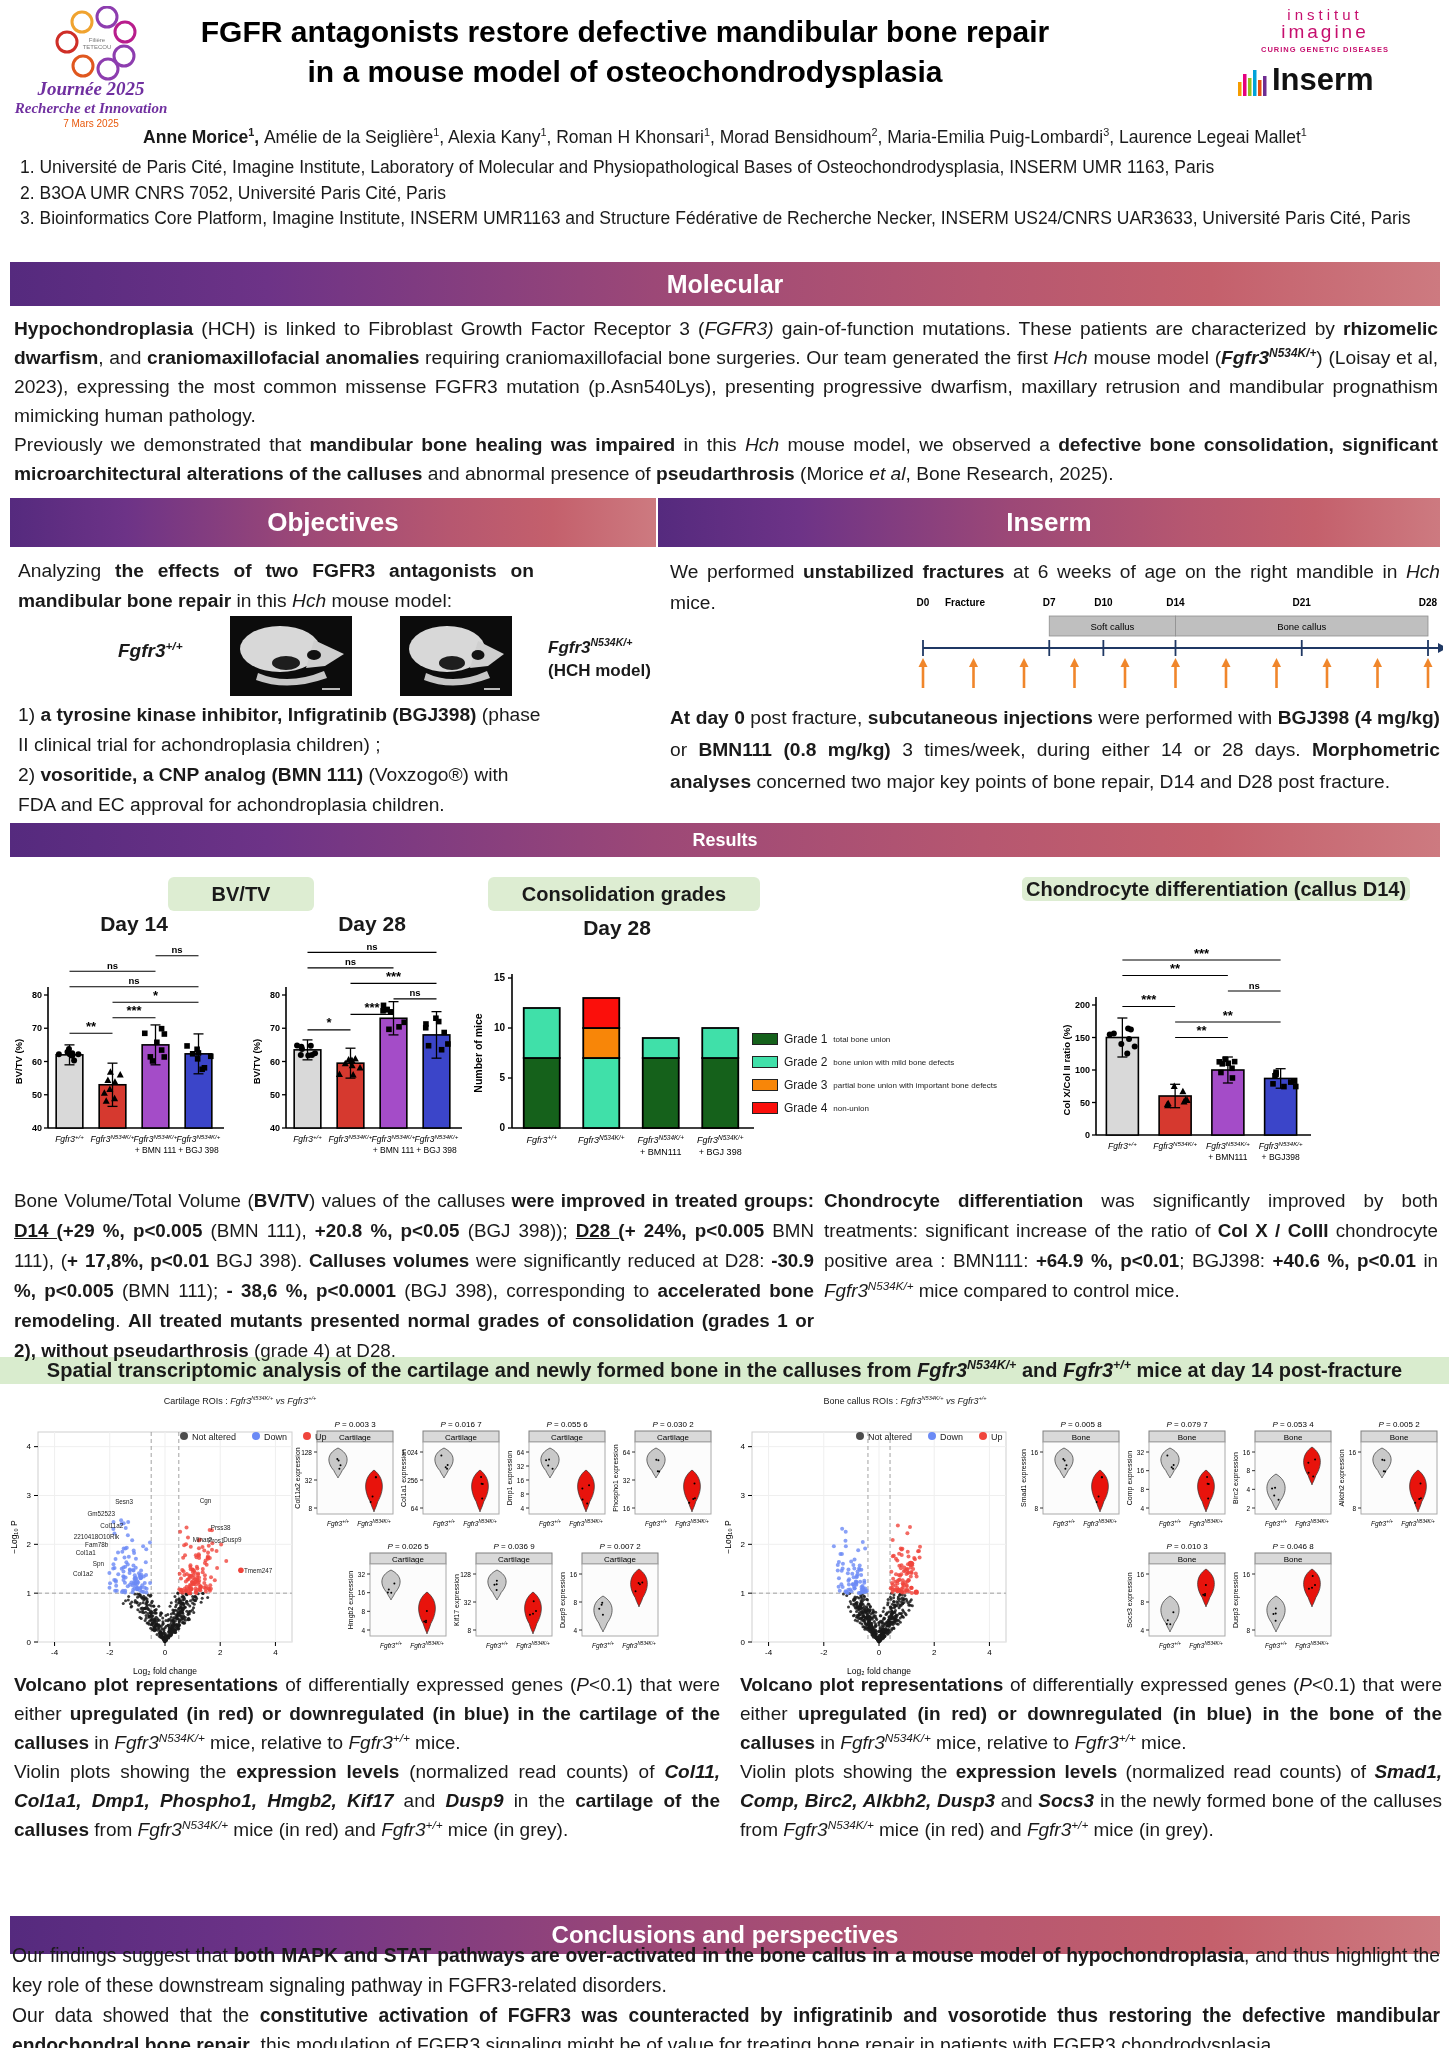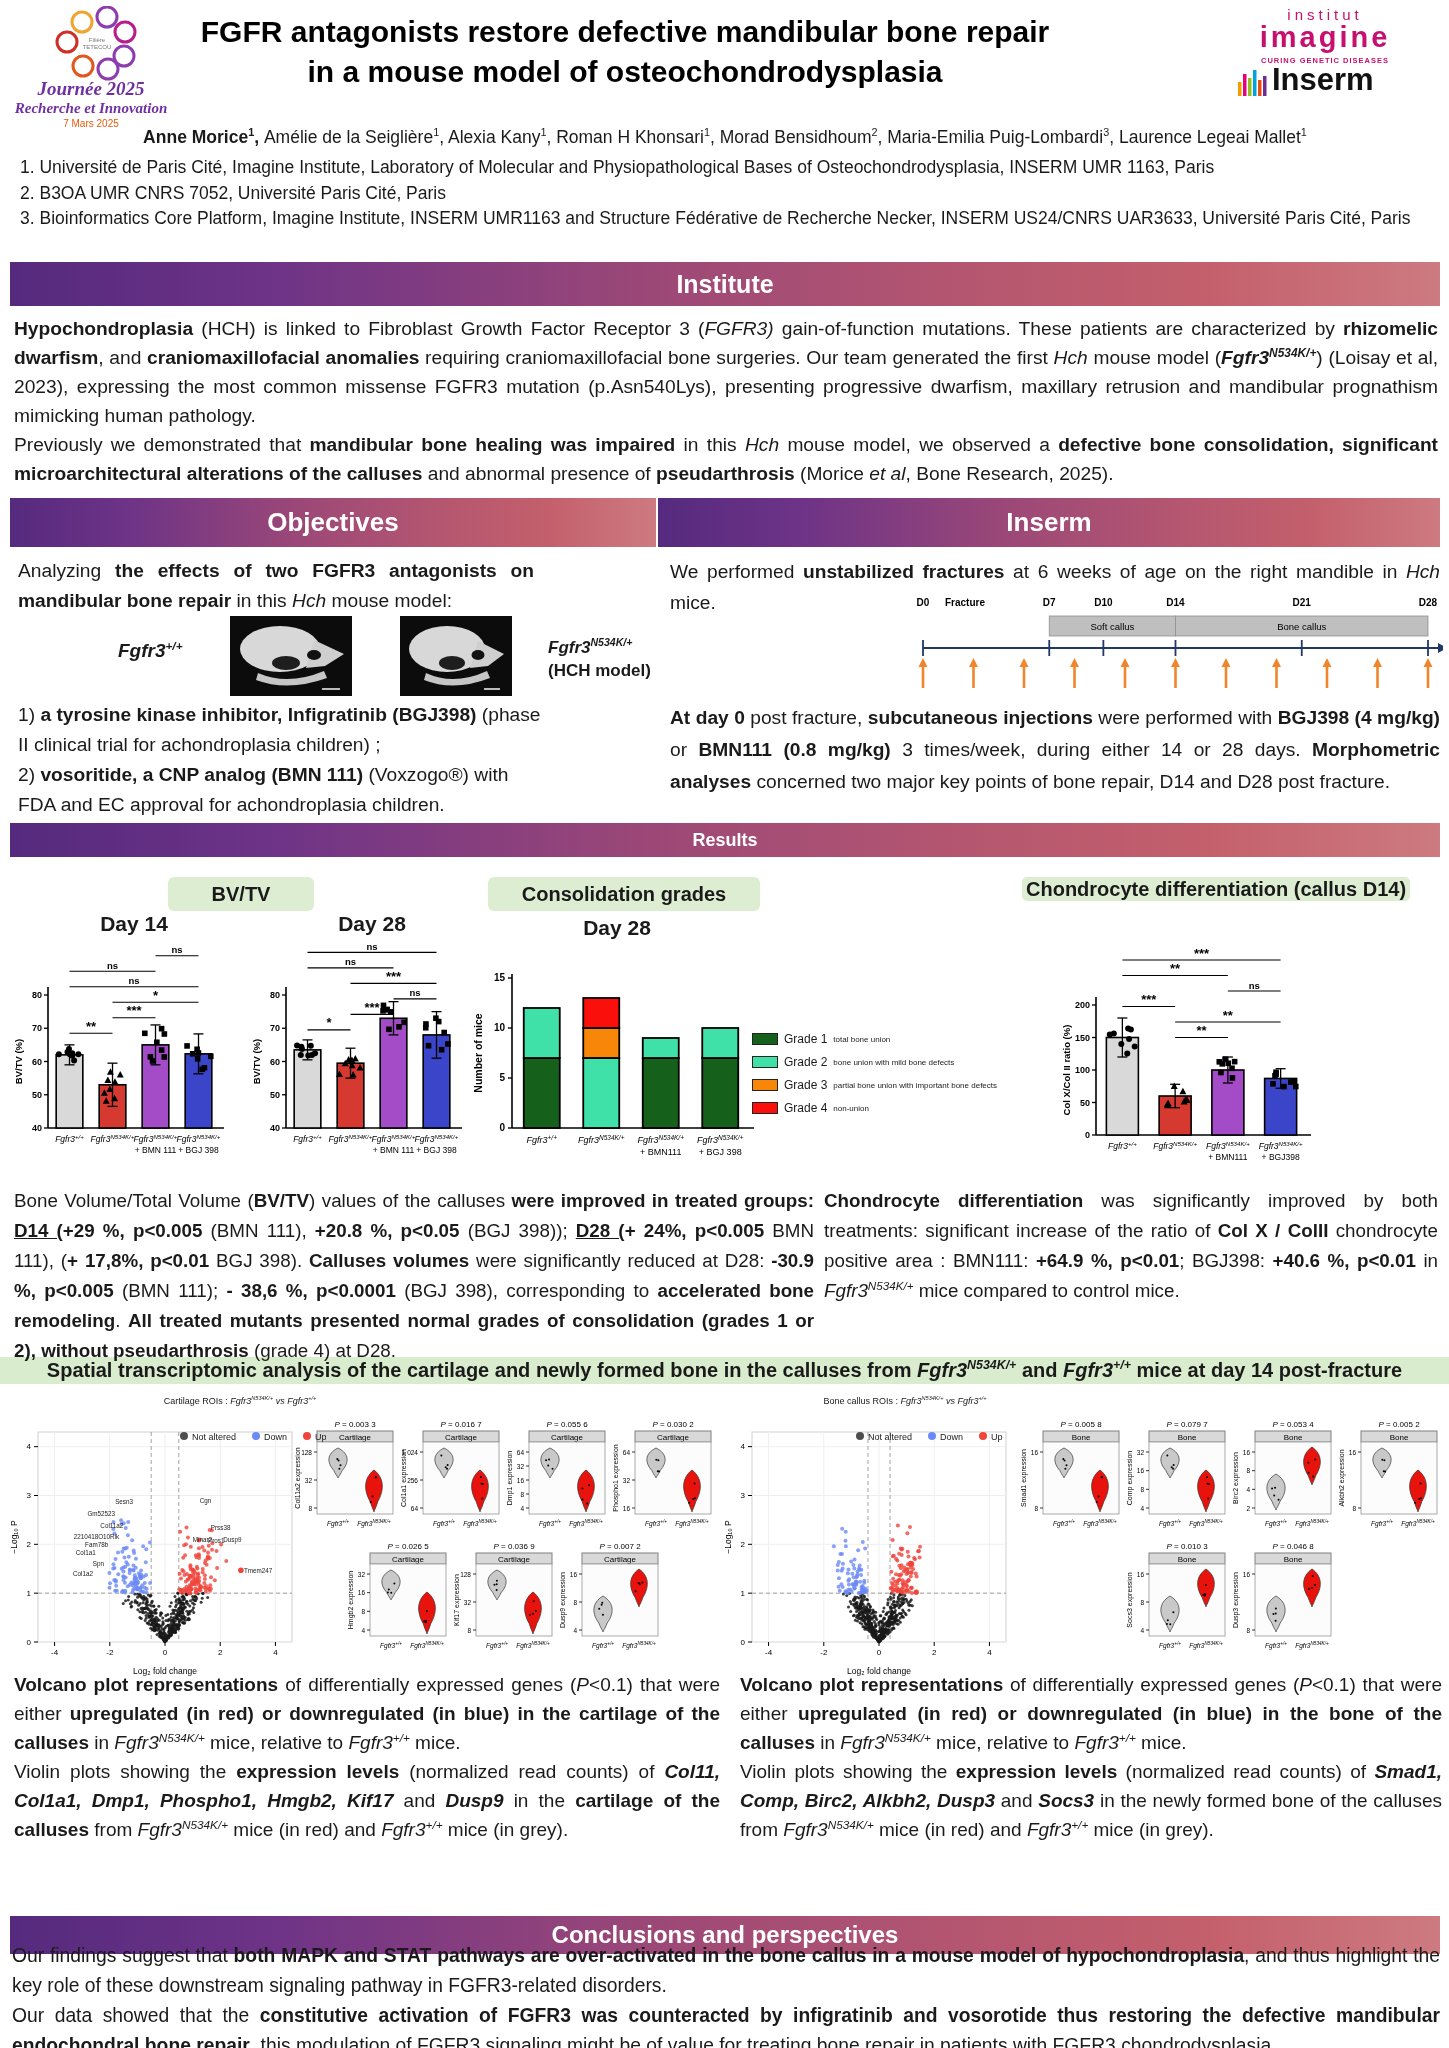--- a/index.html
+++ b/index.html
@@ -43,21 +43,21 @@
     <div style="font-size:10px;color:#e8590c;margin-top:1px;">7 Mars 2025</div>
   </div>
 
   <div class="abs" style="left:185px;top:12px;width:880px;text-align:center;font-weight:bold;font-size:30px;line-height:40px;color:#000;">
     <div>FGFR antagonists restore defective mandibular bone repair</div>
     <div>in a mouse model of osteochondrodysplasia</div>
   </div>
 
   <div class="abs" style="left:1235px;top:6px;width:180px;text-align:center;">
     <div class="magenta" style="font-size:15px;letter-spacing:4px;">institut</div>
-    <div class="magenta" style="font-size:29px;letter-spacing:3px;font-weight:bold;margin-top:-2px;">imagine</div>
+    <div class="magenta" style="font-size:19px;letter-spacing:3px;font-weight:normal;margin-top:-2px;">imagine</div>
     <div class="magenta" style="font-size:7.5px;font-weight:bold;letter-spacing:1px;margin-top:2px;">CURING GENETIC DISEASES</div>
   </div>
   <svg class="abs" style="left:1238px;top:64px;" width="30" height="36">
     <rect x="0" y="18" width="3.5" height="14" fill="#f59c00"></rect>
     <rect x="5" y="10" width="3.5" height="22" fill="#e6007e"></rect>
     <rect x="10" y="14" width="3.5" height="18" fill="#94c01f"></rect>
     <rect x="15" y="6" width="3.5" height="26" fill="#00a3da"></rect>
     <rect x="20" y="16" width="3.5" height="16" fill="#e84e0f"></rect>
     <rect x="25" y="12" width="3.5" height="20" fill="#6f2c91"></rect>
   </svg>
@@ -65,21 +65,21 @@
 
   <div class="abs" style="left:20px;top:127px;width:1410px;text-align:center;font-size:17.5px;"><span style="font-weight: 700;">Anne Morice</span><sup style="font-weight: 700;">1</sup><span style="font-weight: 700;">, </span><span>Amélie de la Seiglière</span><sup>1</sup><span>, Alexia Kany</span><sup>1</sup><span>, Roman H Khonsari</span><sup>1</sup><span>, Morad Bensidhoum</span><sup>2</sup><span>, Maria-Emilia Puig-Lombardi</span><sup>3</sup><span>, Laurence Legeai Mallet</span><sup>1</sup></div>
 
   <div class="abs" style="left:20px;top:155px;width:1422px;font-size:17.5px;line-height:25.5px;">
     <div style="padding-left:24px;text-indent:-24px;">1. Université de Paris Cité, Imagine Institute, Laboratory of Molecular and Physiopathological Bases of Osteochondrodysplasia, INSERM UMR 1163, Paris</div>
     <div style="padding-left:24px;text-indent:-24px;">2. B3OA UMR CNRS 7052, Université Paris Cité, Paris</div>
     <div style="padding-left:24px;text-indent:-24px;">3. Bioinformatics Core Platform, Imagine Institute, INSERM UMR1163 and Structure Fédérative de Recherche Necker, INSERM US24/CNRS UAR3633, Université Paris Cité, Paris</div>
   </div>
 
   <div class="abs banner" style="left:10px;top:262px;width:1430px;height:44px;font-size:25px;line-height:44px;">
-    <span>Institute</span>
+    <span>Molecular</span>
   </div>
   <div class="abs jt" style="left:14px;top:314px;width:1424px;font-size:19.2px;line-height:29px;z-index:3;">
     <div><span style="font-weight: 700;">Hypochondroplasia</span><span> (HCH) is linked to Fibroblast Growth Factor Receptor 3 (</span><span style="font-style: italic;">FGFR3)</span><span> gain-of-function mutations. These patients are characterized by </span><span style="font-weight: 700;">rhizomelic dwarfism</span><span>, and </span><span style="font-weight: 700;">craniomaxillofacial anomalies</span><span> requiring craniomaxillofacial bone surgeries. Our team generated the first </span><span style="font-style: italic;">Hch</span><span> mouse model (</span><span style="font-weight: 700; font-style: italic;">Fgfr3</span><sup style="font-weight: 700; font-style: italic;">N534K/+</sup><span>) (Loisay et al, 2023), expressing the most common missense FGFR3 mutation (p.Asn540Lys), presenting progressive dwarfism, maxillary retrusion and mandibular prognathism mimicking human pathology.</span></div>
     <div><span>Previously we demonstrated that </span><span style="font-weight: 700;">mandibular bone healing was impaired</span><span> in this </span><span style="font-style: italic;">Hch</span><span> mouse model, we observed a </span><span style="font-weight: 700;">defective bone consolidation, significant microarchitectural alterations of the calluses</span><span> and abnormal presence of </span><span style="font-weight: 700;">pseudarthrosis</span><span> (Morice </span><span style="font-style: italic;">et al</span><span>, Bone Research, 2025).</span></div>
   </div>
 
   <div class="abs banner" style="left:10px;top:498px;width:646px;height:49px;font-size:26px;line-height:49px;">
     <span>Objectives</span>
   </div>
   <div class="abs banner" style="left:658px;top:498px;width:782px;height:49px;font-size:26px;line-height:49px;">

